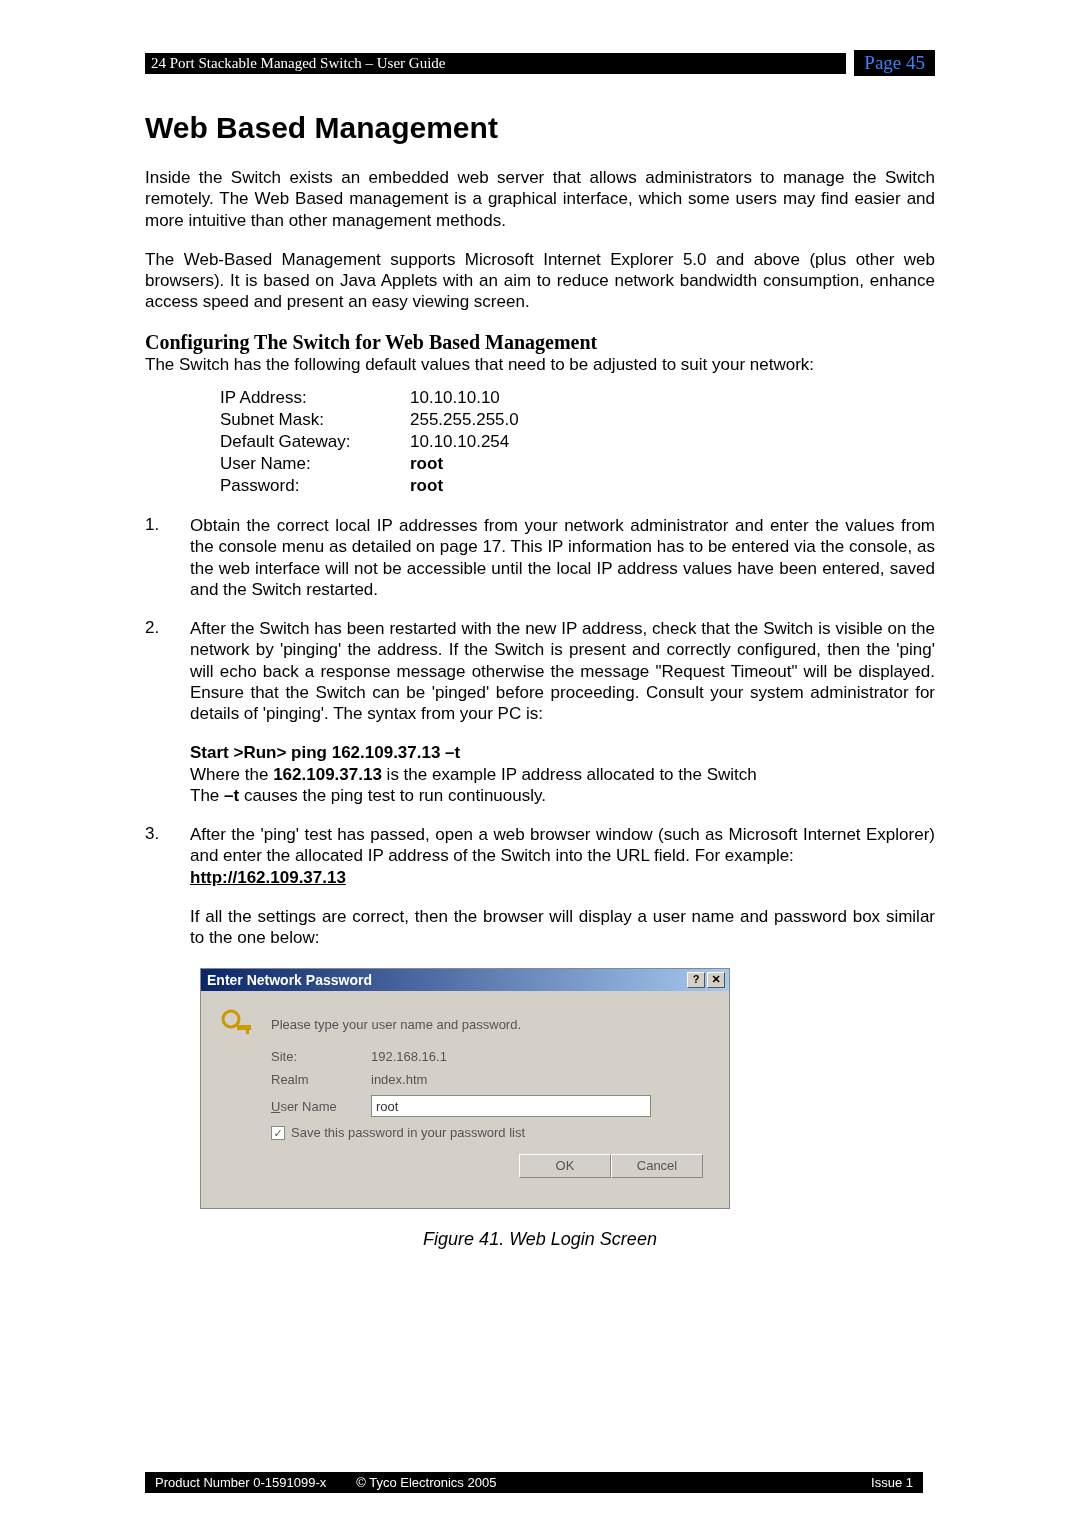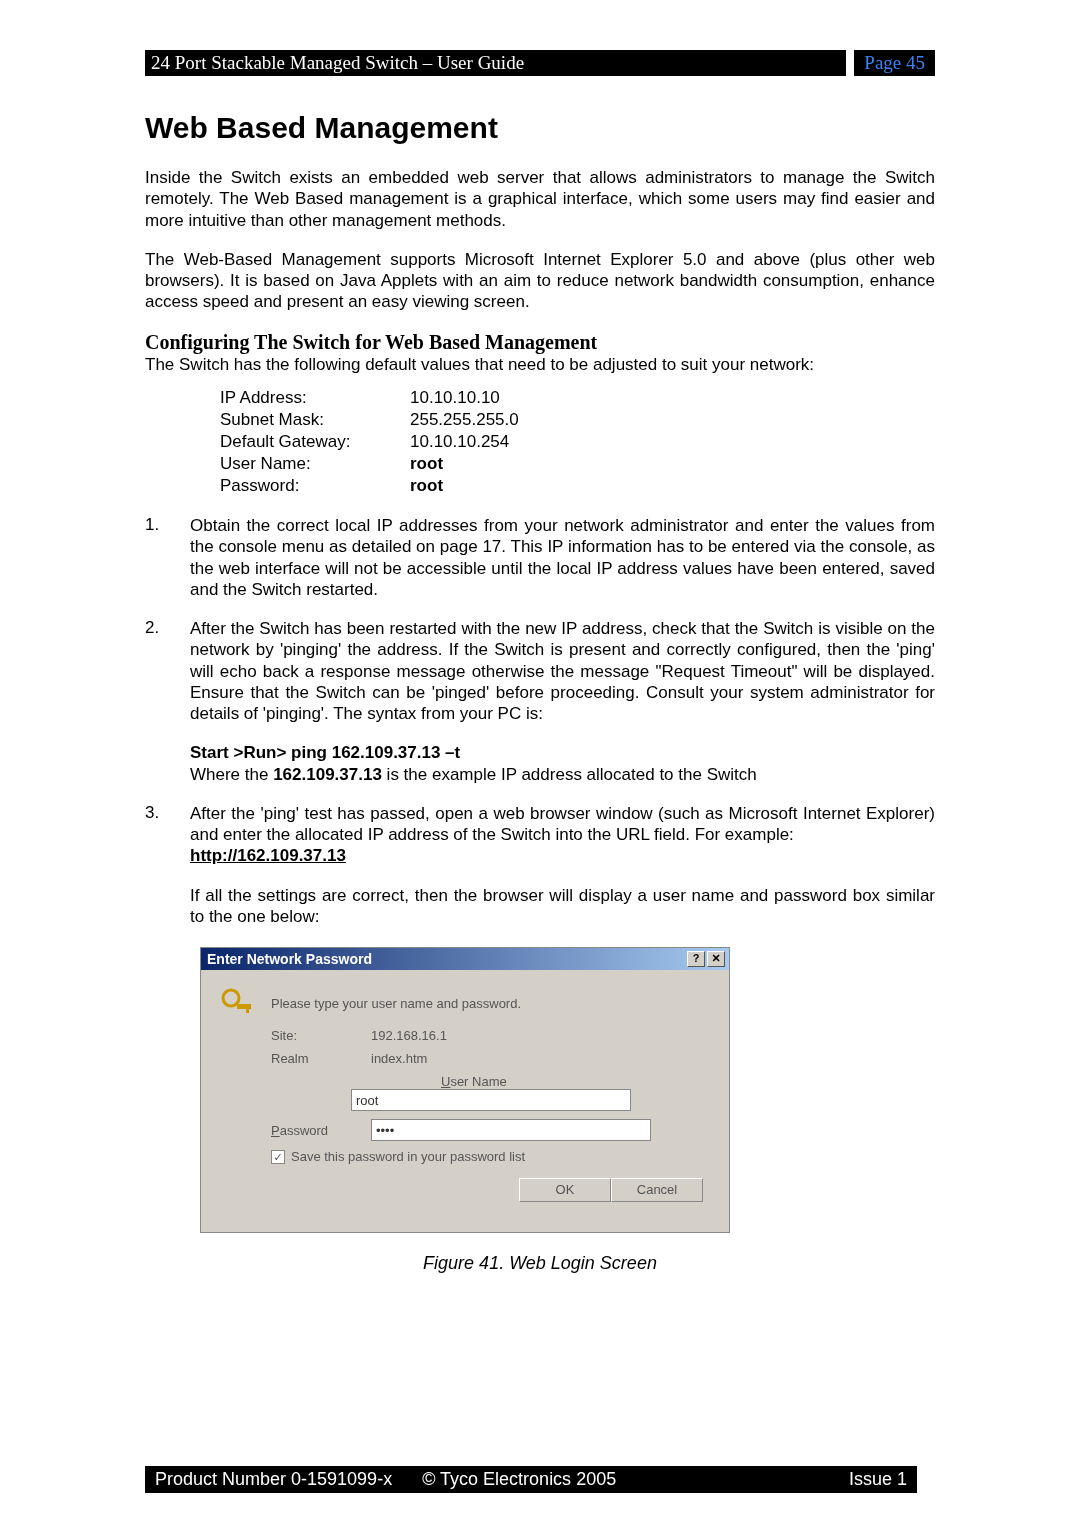--- a/index.html
+++ b/index.html
@@ -14,21 +14,21 @@
     .header-bar {
       display: flex;
       justify-content: space-between;
       align-items: center;
       margin-bottom: 35px;
     }
     .header-title {
       background: #000;
       color: #fff;
       font-family: "Times New Roman", serif;
-      font-size: 19px;
+      font-size: 15px;
       padding: 2px 6px;
       flex: 1;
       margin-right: 8px;
     }
     .header-page {
       background: #000;
       color: #3b82f6;
       font-family: "Times New Roman", serif;
       font-size: 19px;
       padding: 2px 10px;
@@ -184,25 +184,25 @@
     }
     .figure-caption {
       text-align: center;
       font-style: italic;
       font-size: 18px;
       margin-top: 18px;
     }
     .footer-bar {
       position: absolute;
       left: 145px;
-      right: 163px;
+      right: 157px;
       bottom: 35px;
       background: #000;
       color: #fff;
-      font-size: 18px;
+      font-size: 13px;
       padding: 3px 10px;
       display: flex;
       justify-content: space-between;
     }
     .footer-left { display: flex; gap: 30px; }
   </style>
 </head>
 <body>
 
 <div class="header-bar">
@@ -248,20 +248,23 @@
 
 <div class="numbered-item">
   <div class="num">2.</div>
   <div class="text">After the Switch has been restarted with the new IP address, check that the Switch is visible on the network by 'pinging' the address. If the Switch is present and correctly configured, then the 'ping' will echo back a response message otherwise the message "Request Timeout" will be displayed. Ensure that the Switch can be 'pinged' before proceeding. Consult your system administrator for details of 'pinging'. The syntax from your PC is:</div>
 </div>
 
 <div class="indent-block">
   <div class="bold">Start &gt;Run&gt; ping 162.109.37.13 –t</div>
   <div>
     <span>Where the </span><span class="bold">162.109.37.13</span><span> is the example IP address allocated to the Switch</span>
+  </div>
+  <div>
+    <span>The </span><span class="bold">–t</span><span> causes the ping test to run continuously.</span>
   </div>
 </div>
 
 <div class="numbered-item">
   <div class="num">3.</div>
   <div class="text">
     <span>After the 'ping' test has passed, open a web browser window (such as Microsoft Internet Explorer) and enter the allocated IP address of the Switch into the URL field. For example:</span><br>
     <span class="link">http://162.109.37.13</span>
   </div>
 </div>
@@ -289,27 +292,23 @@
         <span>Please type your user name and password.</span>
       </div>
       <div class="dialog-row" style="margin-left:52px;">
         <span class="dialog-label">Site:</span>
         <span class="dialog-value">192.168.16.1</span>
       </div>
       <div class="dialog-row" style="margin-left:52px;">
         <span class="dialog-label">Realm</span>
         <span class="dialog-value">index.htm</span>
       </div>
-      <div class="dialog-row" style="margin-left:52px;flex-direction:column;">
+      <div class="dialog-row" style="margin-left:52px;">
         <span class="dialog-label"><span class="ul">U</span><span>ser Name</span></span>
         <input class="dialog-input" value="root" style="">
-      </div>
-      <div class="dialog-row" style="margin-left:52px;">
-        <span class="dialog-label"><span class="ul">P</span><span>assword</span></span>
-        <input class="dialog-input" type="text" value="••••" style="">
       </div>
       <div class="dialog-checkbox-row">
         <span class="dialog-checkbox">✓</span>
         <span><span class="ul">S</span><span>ave this password in your password list</span></span>
       </div>
       <div class="dialog-button-row">
         <span class="dialog-button">OK</span>
         <span class="dialog-button">Cancel</span>
       </div>
     </div>

